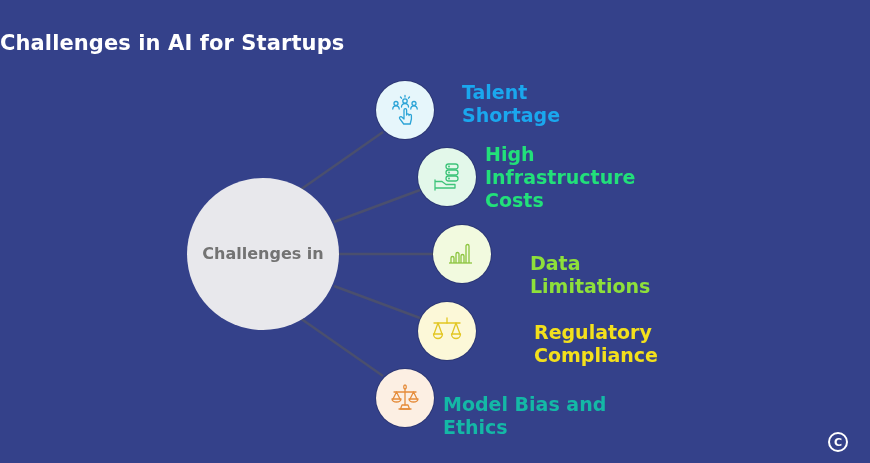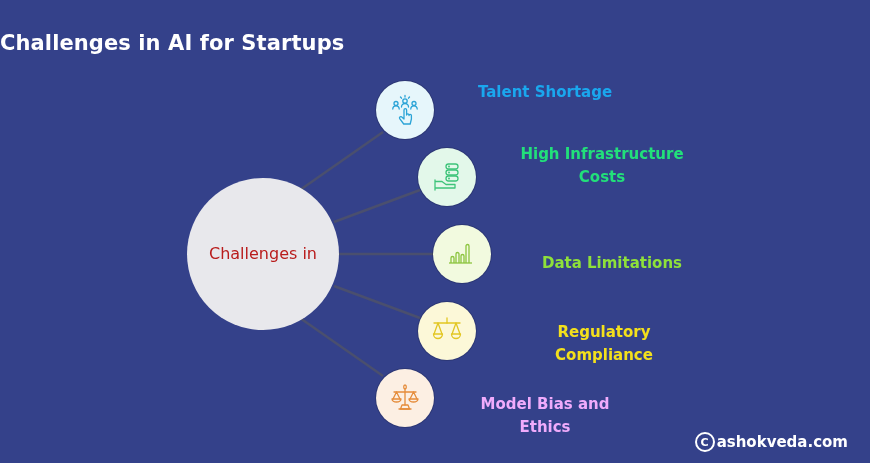--- a/index.html
+++ b/index.html
@@ -12,31 +12,31 @@
   .title {
     position: absolute; left: 0; width: 870px; top: 31px;
     color: #ffffff;
     font-weight: bold; font-size: 21px; letter-spacing: 0.1px;
   }
   svg.lines { position: absolute; left: 0; top: 0; }
   .hub {
     position: absolute; left: 187px; top: 178px; width: 152px; height: 152px;
     border-radius: 50%; background: #e8e8ec;
     display: flex; align-items: center; justify-content: center;
-    text-align: center; color: #b91c1c; font-weight: normal; font-size: 16px; line-height: 24px;
+    text-align: center; color: #737373; font-weight: bold; font-size: 16px; line-height: 24px;
   }
   .node {
     position: absolute; width: 58px; height: 58px; border-radius: 50%;
     display: flex; align-items: center; justify-content: center;
     box-shadow: 0 0 0 1px rgba(0,0,0,0.15);
   }
   .node svg { width: 34px; height: 34px; }
   .label {
-    position: absolute; font-weight: bold; font-size: 15px; line-height: 23px;
-    text-align: center; white-space: pre-line;
+    position: absolute; font-weight: bold; font-size: 19px; line-height: 23px;
+    text-align: left; white-space: pre-line;
   }
   .watermark {
     position: absolute; right: 22px; top: 432px;
     color: #ffffff; font-weight: bold; font-size: 15px;
     display: flex; align-items: center; gap: 2px;
   }
   .copy {
     display: inline-flex; width: 16px; height: 16px; border: 2px solid #fff; border-radius: 50%;
     align-items: center; justify-content: center; font-size: 11px; line-height: 1;
   }
@@ -78,21 +78,21 @@
   <svg viewBox="0 0 34 34" fill="none" stroke="#3ec47a" stroke-width="1.3" stroke-linecap="round" stroke-linejoin="round">
     <rect x="16" y="4" width="12" height="5" rx="2.5"></rect>
     <rect x="16" y="10" width="12" height="5" rx="2.5"></rect>
     <rect x="16" y="16" width="12" height="5" rx="2.5"></rect>
     <circle cx="19" cy="6.5" r="0.4"></circle>
     <circle cx="19" cy="12.5" r="0.4"></circle>
     <circle cx="19" cy="18.5" r="0.4"></circle>
     <path d="M5 20 v10 M5 21.5 h7 l4 3 h9 v3.5 H5"></path>
   </svg>
 </div>
-<div class="label" style="left:507px; top:143px; width:190px; color:#22e07a;">High Infrastructure
+<div class="label" style="left:485px; top:143px; width:190px; color:#22e07a;">High Infrastructure
 Costs</div>
 
 <div class="node" style="left:433px; top:225px; background:#f2fadf;">
   <svg viewBox="0 0 34 34" fill="none" stroke="#8cc53f" stroke-width="1.3" stroke-linejoin="round">
     <path d="M6 26 v-5 a1.5 1.5 0 0 1 3 0 v5"></path>
     <path d="M11 26 v-9 a1.5 1.5 0 0 1 3 0 v9"></path>
     <path d="M16 26 v-7 a1.5 1.5 0 0 1 3 0 v7"></path>
     <path d="M21 26 V9 a1.5 1.5 0 0 1 3 0 v17"></path>
     <path d="M4 26 h23"></path>
   </svg>
@@ -118,19 +118,18 @@
     <path d="M17 8 v16"></path>
     <path d="M6 11 h22"></path>
     <path d="M8.5 11 L5 18 M8.5 11 L12 18"></path>
     <path d="M25.5 11 L22 18 M25.5 11 L29 18"></path>
     <path d="M4 18 h9 a4.5 3 0 0 1-9 0z"></path>
     <path d="M21 18 h9 a4.5 3 0 0 1-9 0z"></path>
     <path d="M14 24 h6 l1.5 4 h-9z"></path>
     <path d="M11 28 h12"></path>
   </svg>
 </div>
-<div class="label" style="left:460px; top:393px; width:170px; color:#f0abfc;">Model Bias and
+<div class="label" style="left:443px; top:393px; width:170px; color:#14b8a6;">Model Bias and
 Ethics</div>
 
 <div class="watermark">
   <span class="copy">C</span>
-  <span>ashokveda.com</span>
 </div>
 
 </body></html>

